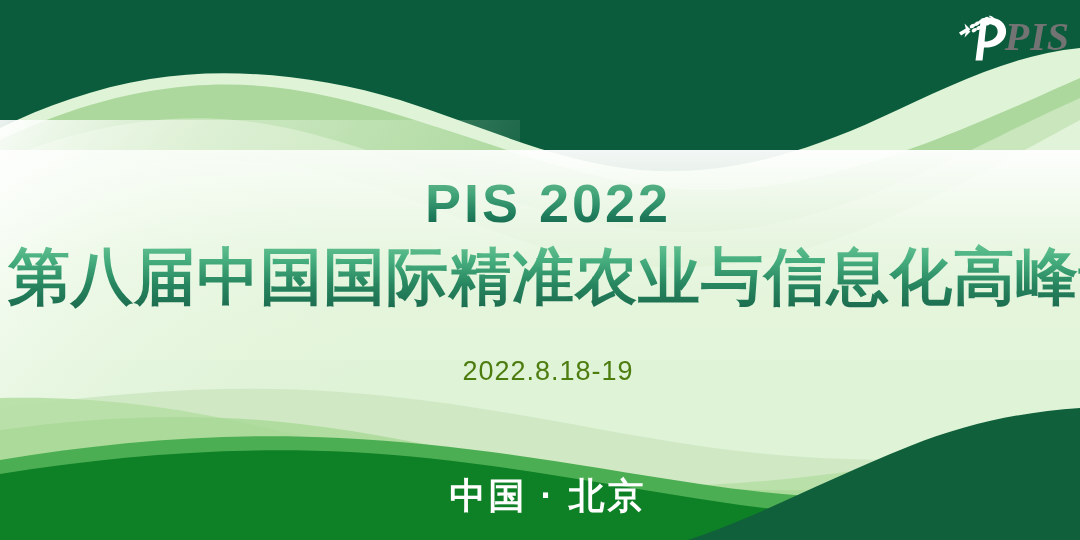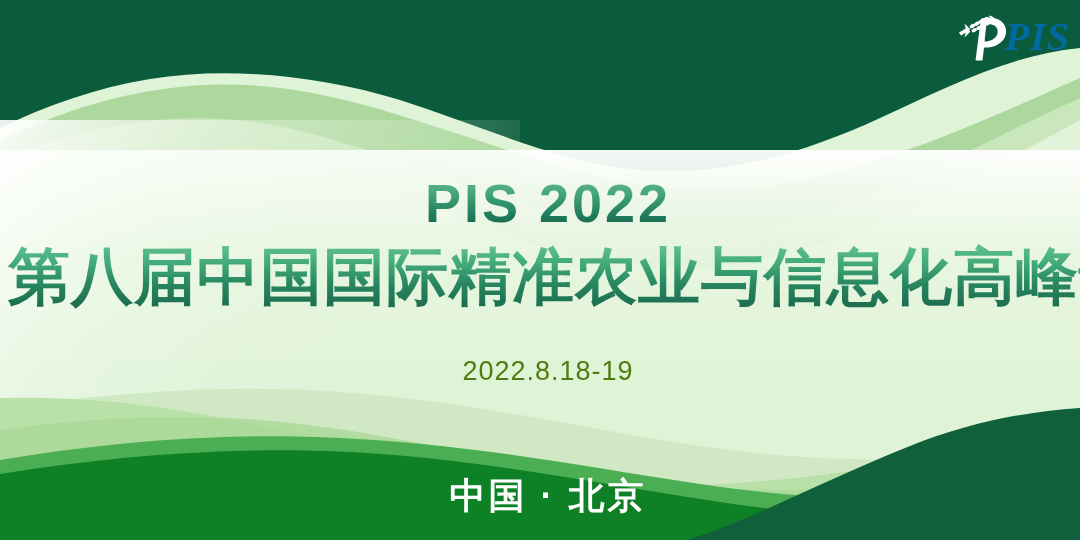--- a/index.html
+++ b/index.html
@@ -32,21 +32,21 @@
     align-items: center;
     height: 58px;
     z-index: 40;
   }
   #logo .mark {
     width: 62px;
     height: 56px;
     display: block;
   }
   #logo .wordmark {
-    color: #0369a1;
+    color: #737373;
     font-family: "Liberation Serif", "DejaVu Serif", serif;
     font-style: italic;
     font-weight: 700;
     font-size: 40px;
     letter-spacing: 1px;
     line-height: 1;
     margin-left: -10px;
     white-space: nowrap;
   }
   

